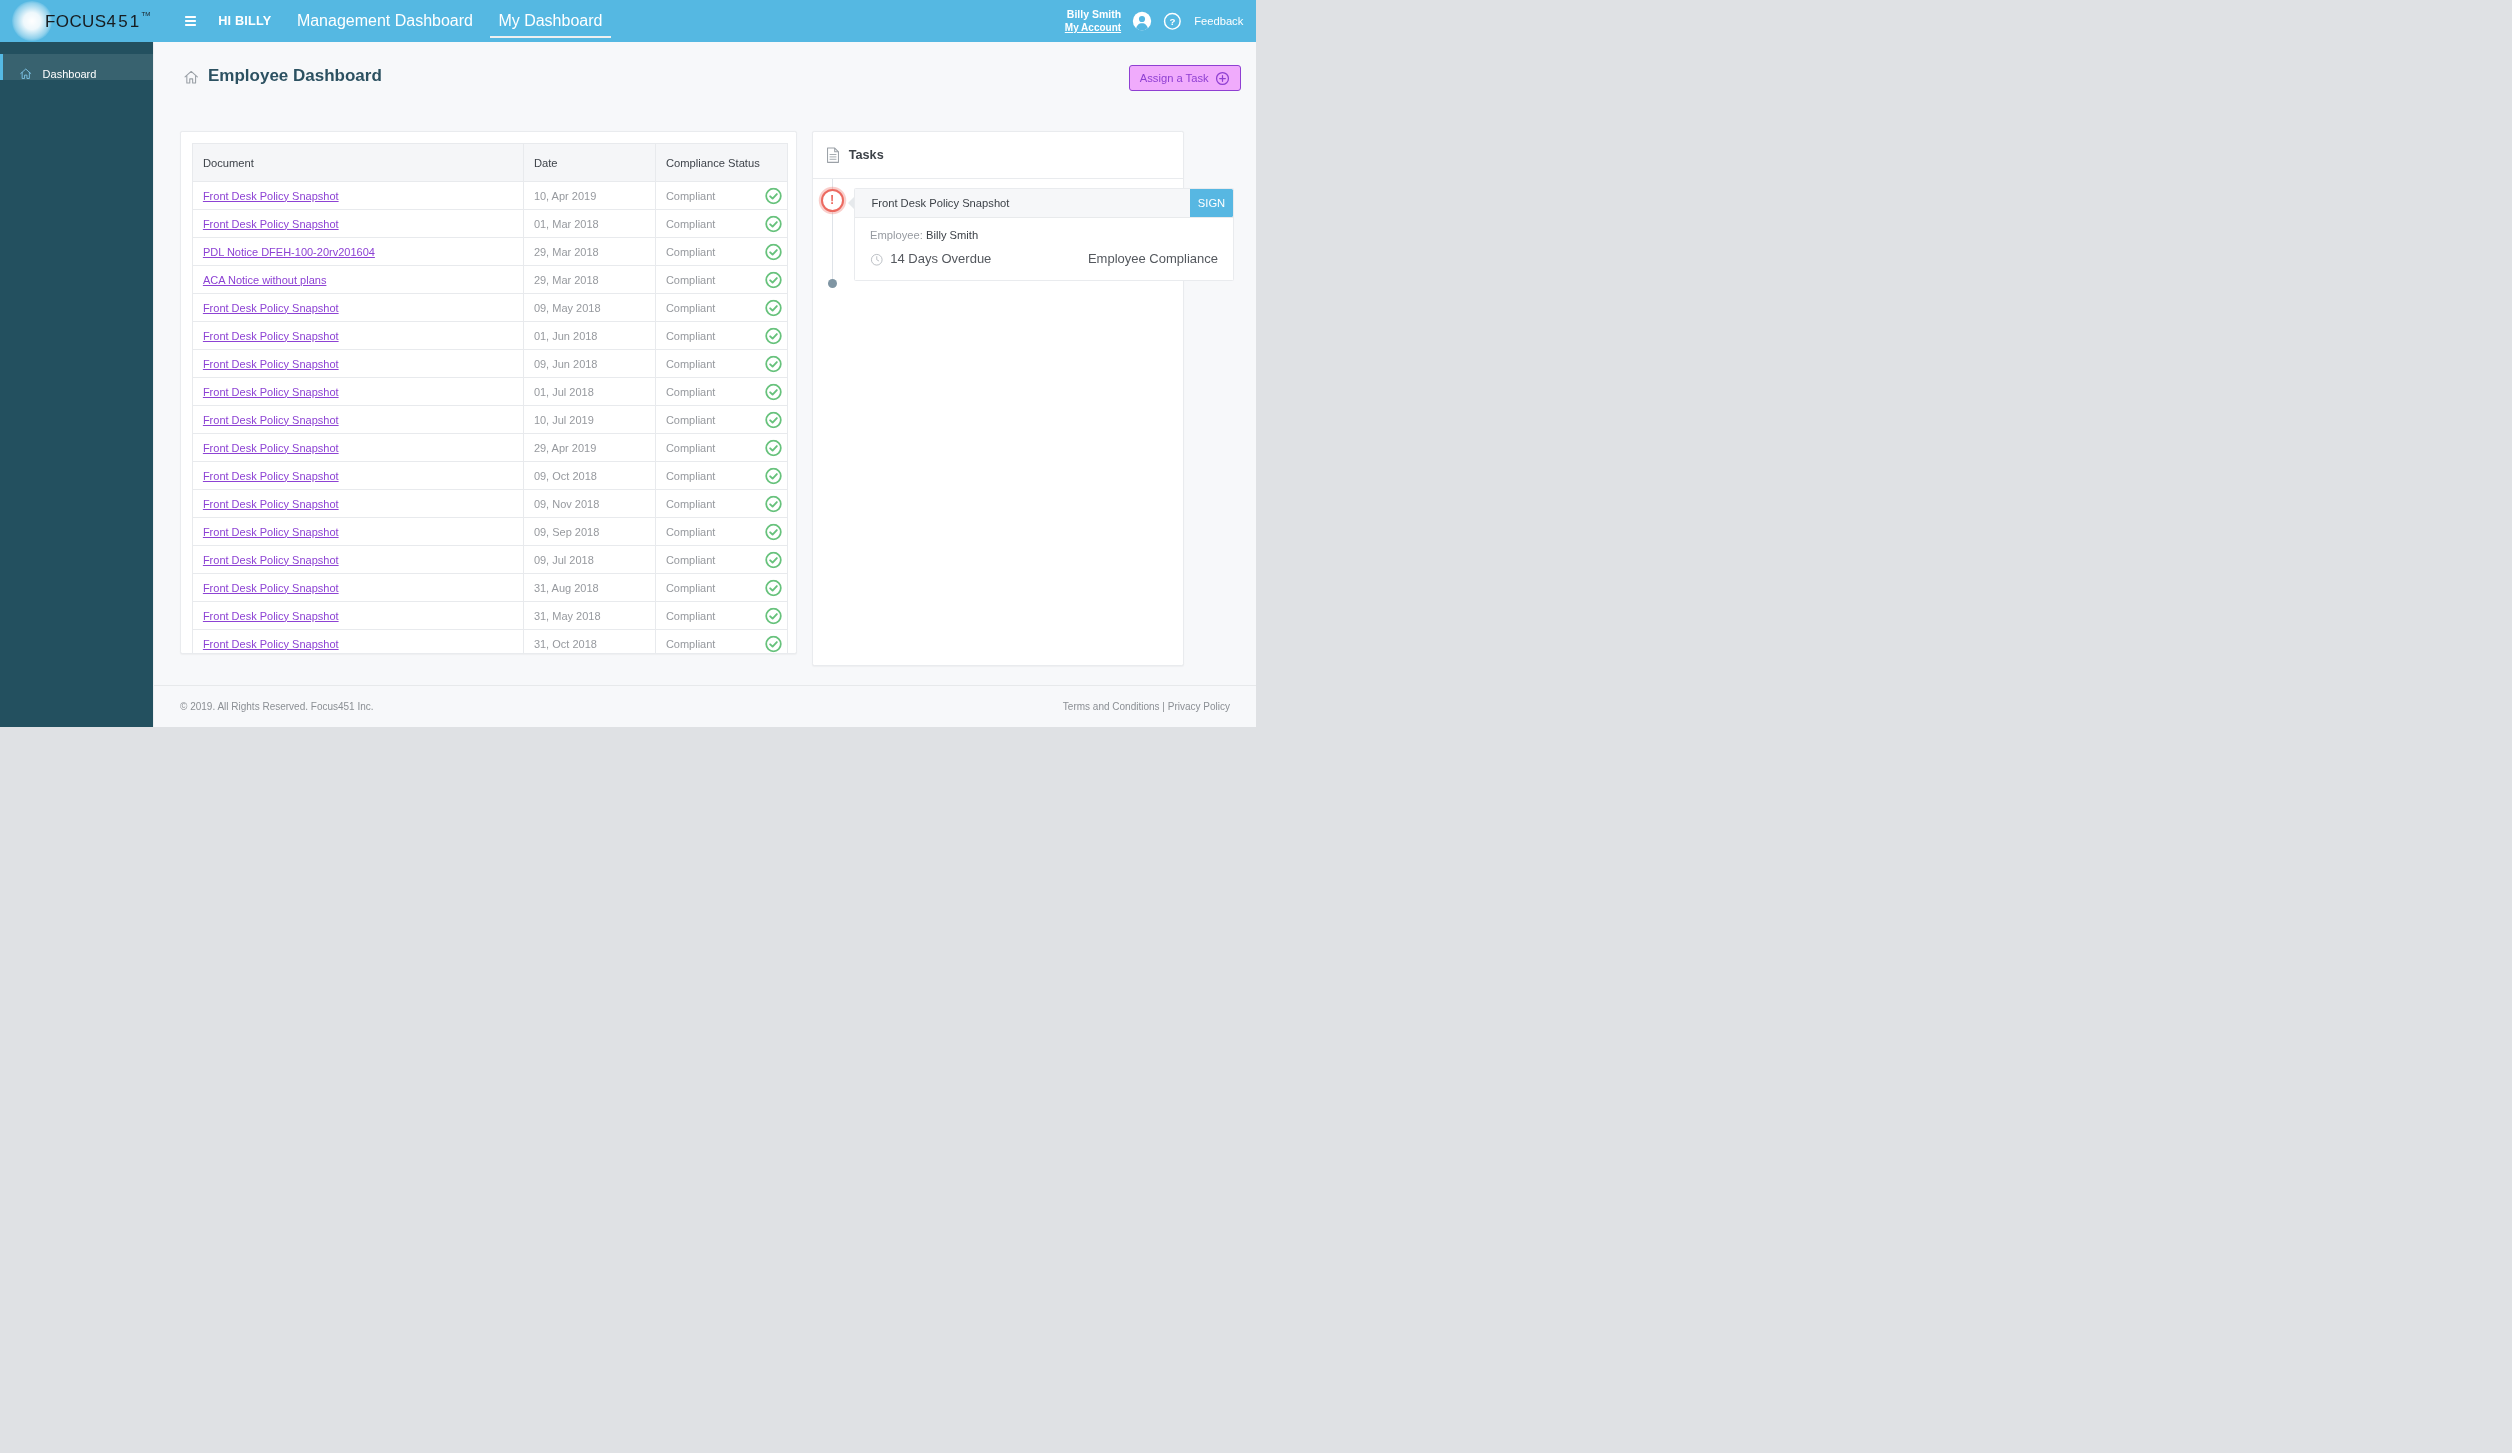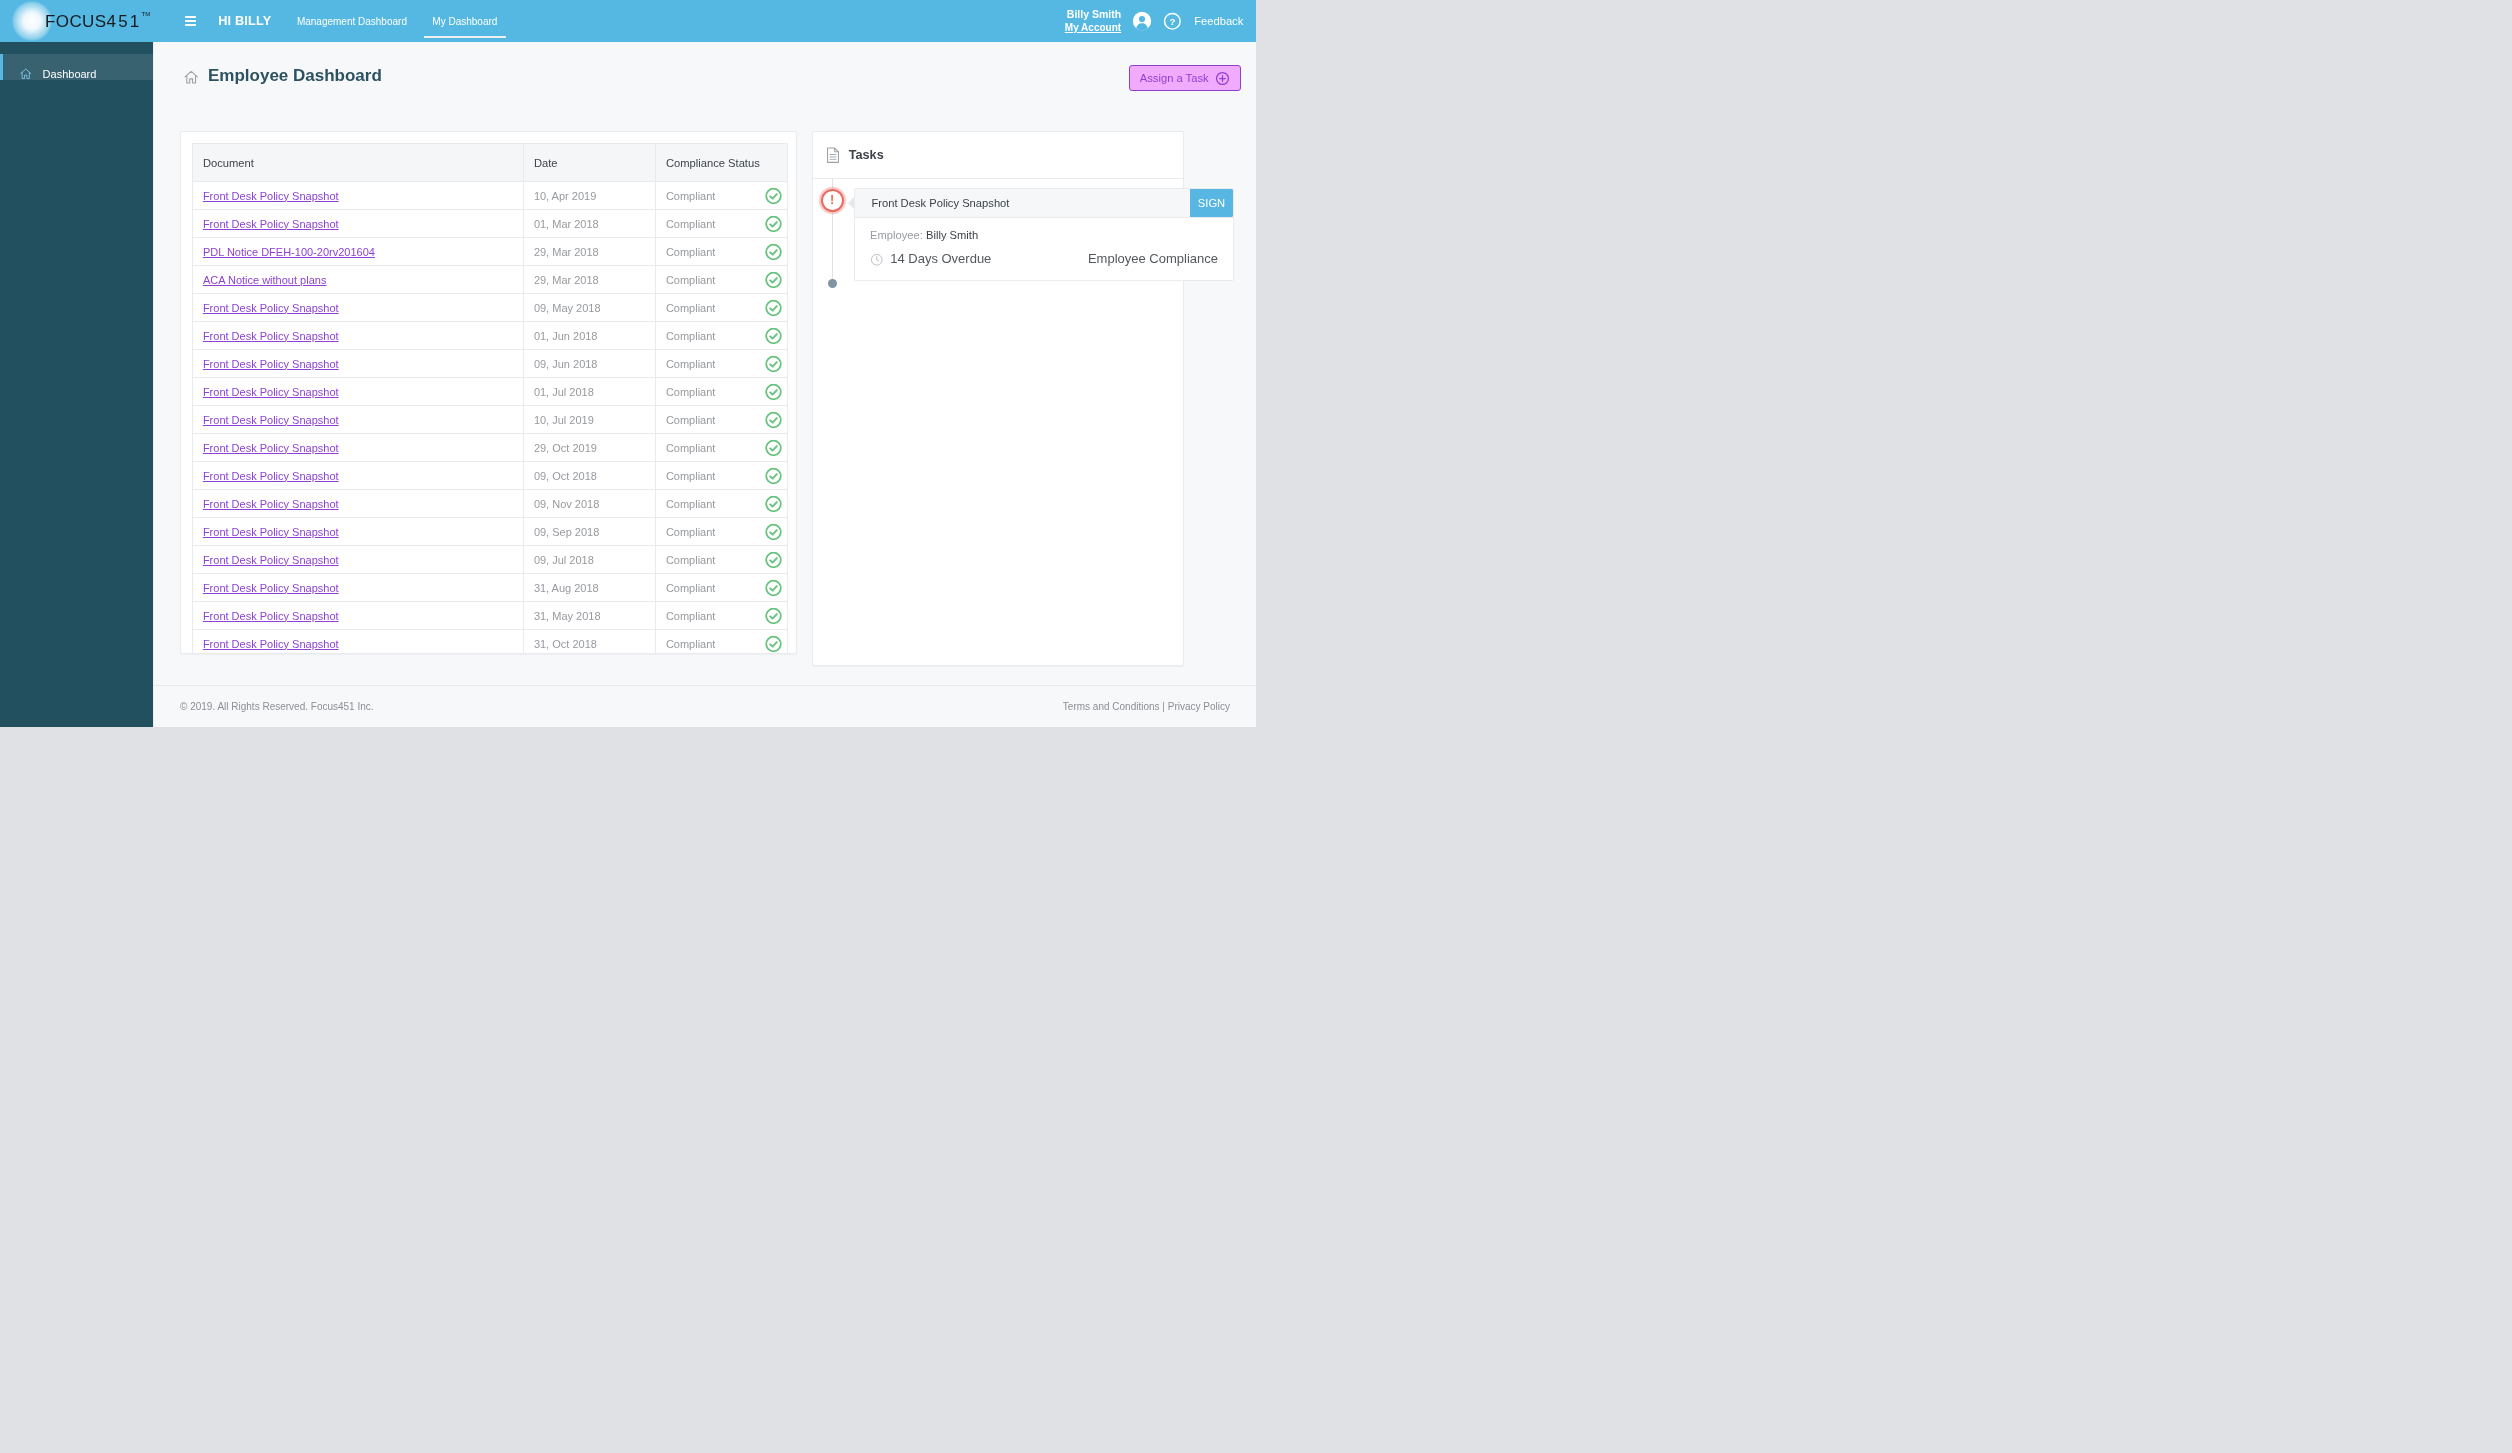--- a/index.html
+++ b/index.html
@@ -10,21 +10,21 @@
   .topbar{position:absolute;top:0;left:0;width:1256px;height:42px;background:#55b8e2;display:flex;align-items:center;z-index:5;}
   .logo{position:relative;width:153px;height:42px;flex:0 0 auto;cursor:pointer;}
   .logo-glow{position:absolute;left:12px;top:0.7px;width:40px;height:40px;border-radius:50%;
     background:radial-gradient(circle,#ffffff 0%,rgba(255,255,255,.9) 30%,rgba(255,255,255,.35) 62%,rgba(255,255,255,0) 74%);}
   .logo-text{position:absolute;left:45px;top:10.5px;font-size:17px;font-weight:500;color:#171c20;letter-spacing:0.4px;white-space:nowrap;}
   .logo-num{letter-spacing:2.2px;font-weight:400;}
   .logo-tm{font-size:6px;vertical-align:10.5px;letter-spacing:0;}
   .hamburger{margin-left:30px;background:none;border:none;padding:3px 1.5px;cursor:pointer;display:flex;flex-direction:column;gap:2.2px;}
   .hamburger span{display:block;width:11.2px;height:2.2px;background:#fff;border-radius:0.7px;}
   .greeting{margin-left:21px;color:#fff;font-size:12.7px;font-weight:700;letter-spacing:0.2px;}
-  .nav-link{position:relative;margin-left:25.4px;color:#fff;font-size:10px;text-decoration:none;cursor:pointer;height:34px;display:flex;align-items:center;}
+  .nav-link{position:relative;margin-left:25.4px;color:#fff;font-size:16px;text-decoration:none;cursor:pointer;height:34px;display:flex;align-items:center;}
   .nav-link.active::after{content:"";position:absolute;left:-8.2px;right:-8.2px;bottom:0;height:2.2px;background:#eef0f0;}
   .spacer{flex:1;}
   .user-names{display:flex;flex-direction:column;align-items:flex-end;line-height:1.3;}
   .user-name{color:#fff;font-size:10.5px;font-weight:700;}
   .user-account{color:#fff;font-size:10px;font-weight:700;text-decoration:underline;cursor:pointer;}
   .icon-btn{margin-left:11.2px;background:none;border:none;padding:0;cursor:pointer;display:flex;align-items:center;}
   .feedback{margin-left:12px;margin-right:12.7px;color:#fff;font-size:11.2px;text-decoration:none;cursor:pointer;}
 
   
   .sidebar{position:absolute;left:0;top:42px;bottom:0;width:153px;background:#23505f;}
@@ -249,21 +249,21 @@
               <td>10, Jul 2019</td>
               <td class="status-cell"><span>Compliant</span><span class="check-wrap">
                   <svg width="17" height="17" viewBox="0 0 24 24">
                     <circle cx="12" cy="12" r="10.3" fill="none" stroke="#67c27c" stroke-width="2.5"></circle>
                     <polyline points="7.3,12.5 10.7,15.6 16.7,9.3" fill="none" stroke="#67c27c" stroke-width="2.7" stroke-linecap="round" stroke-linejoin="round"></polyline>
                   </svg>
                 </span></td>
             </tr>
             <tr>
               <td><a class="doc-link">Front Desk Policy Snapshot</a></td>
-              <td>29, Oct 2019</td>
+              <td>29, Apr 2019</td>
               <td class="status-cell"><span>Compliant</span><span class="check-wrap">
                   <svg width="17" height="17" viewBox="0 0 24 24">
                     <circle cx="12" cy="12" r="10.3" fill="none" stroke="#67c27c" stroke-width="2.5"></circle>
                     <polyline points="7.3,12.5 10.7,15.6 16.7,9.3" fill="none" stroke="#67c27c" stroke-width="2.7" stroke-linecap="round" stroke-linejoin="round"></polyline>
                   </svg>
                 </span></td>
             </tr>
             <tr>
               <td><a class="doc-link">Front Desk Policy Snapshot</a></td>
               <td>09, Oct 2018</td>

